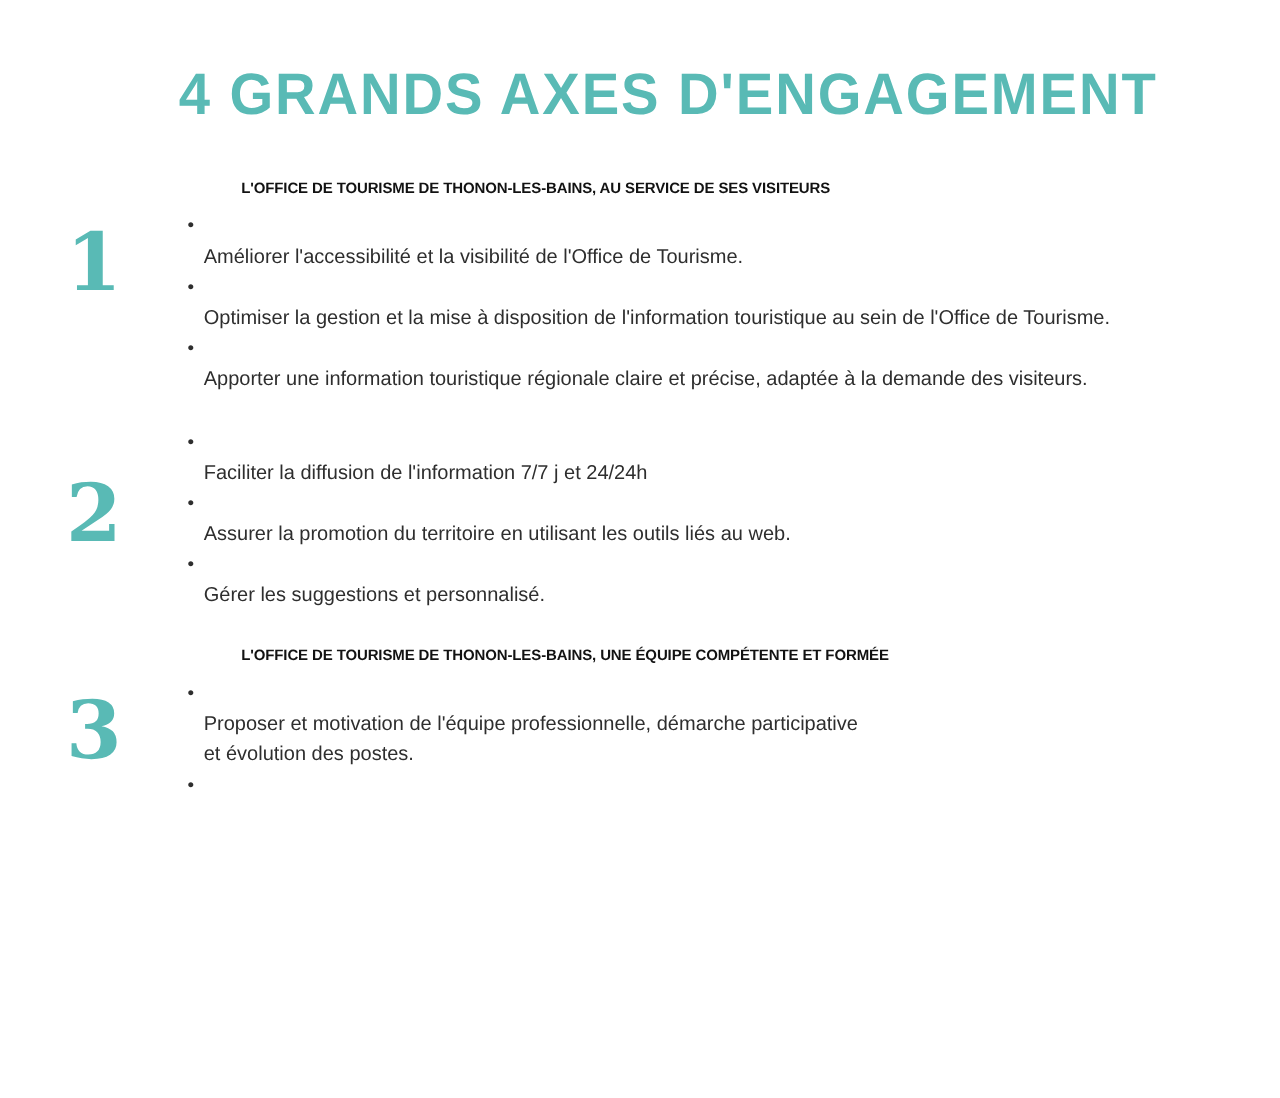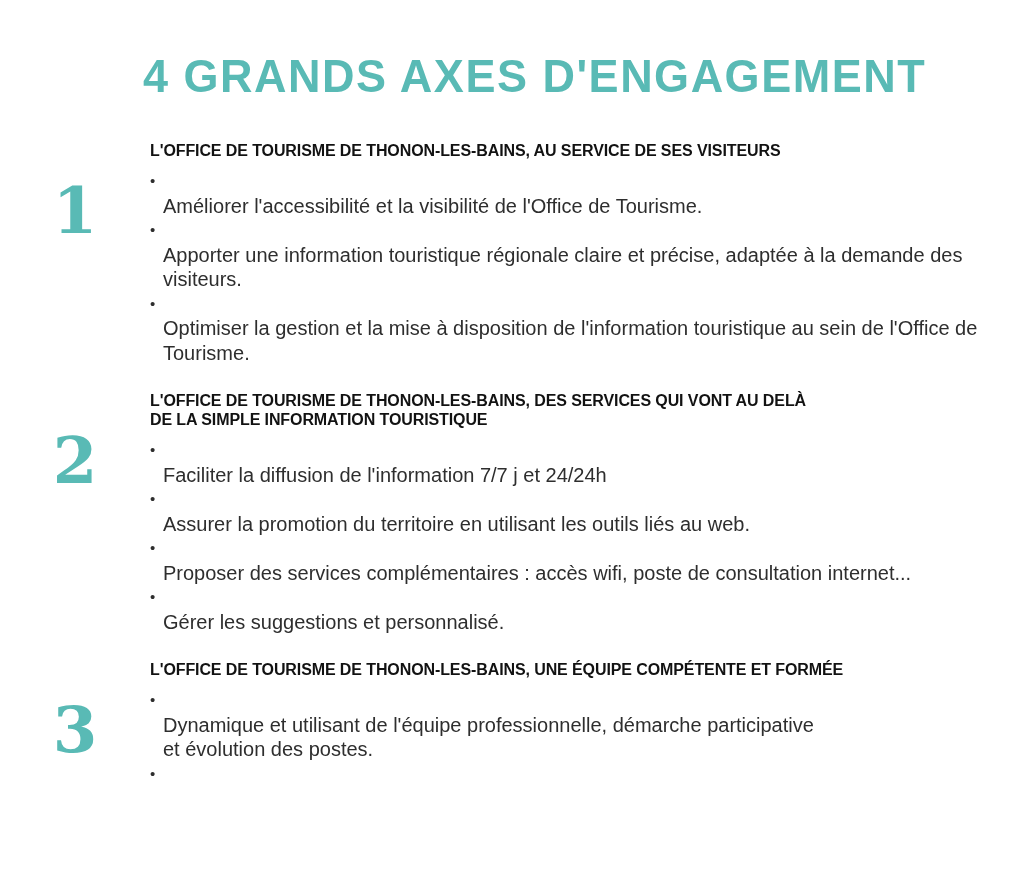--- a/index.html
+++ b/index.html
@@ -47,35 +47,36 @@
     font-weight: 700;
     font-size: 64px;
     line-height: 1;
     color: #59bab5;
   }
   .content-col {
     flex: 1 1 auto;
     max-width: 830px;
   }
   .section-heading {
-    font-size: 16px;
+    font-size: 12px;
     line-height: 19px;
     font-weight: 700;
     letter-spacing: -0.1px;
     color: #121212;
     white-space: pre-line;
     margin-bottom: 9px;
+    margin-left: 43px;
   }
   .bullet-list {
     list-style: none;
   }
   .bullet-item {
     position: relative;
     padding-left: 13px;
-    font-size: 20px;
+    font-size: 16px;
     line-height: 24.5px;
     font-weight: 400;
     color: #2e2e2e;
     white-space: pre-line;
   }
   .bullet-item::before {
     content: "\2022";
     position: absolute;
     left: 0;
     top: 0;
@@ -97,67 +98,62 @@
     <div class="content-col">
       <h2 class="section-heading">L'OFFICE DE TOURISME DE THONON-LES-BAINS, AU SERVICE DE SES VISITEURS</h2>
       <ul class="bullet-list">
   <li class="bullet-item">
     <span>Améliorer l'accessibilité et la visibilité de l'Office de Tourisme.</span>
   </li>
 
 
 
   <li class="bullet-item">
-    <span>Apporter une information touristique régionale claire et précise, adaptée à la demande des visiteurs.</span>
+    <span>Optimiser la gestion et la mise à disposition de l'information touristique au sein de l'Office de Tourisme.</span>
   </li>
 
   <li class="bullet-item">
-    <span>Optimiser la gestion et la mise à disposition de l'information touristique au sein de l'Office de Tourisme.</span>
+    <span>Apporter une information touristique régionale claire et précise, adaptée à la demande des visiteurs.</span>
   </li>
 </ul>
     </div>
   </section>
 
   <section class="section">
     <div class="num-col">
       <span class="section-number">2</span>
     </div>
     <div class="content-col">
-      <h2 class="section-heading">L'OFFICE DE TOURISME DE THONON-LES-BAINS, DES SERVICES QUI VONT AU DELÀ
-DE LA SIMPLE INFORMATION TOURISTIQUE</h2>
       <ul class="bullet-list">
   <li class="bullet-item">
     <span>Faciliter la diffusion de l'information 7/7 j et 24/24h</span>
   </li>
 
   <li class="bullet-item">
     <span>Assurer la promotion du territoire en utilisant les outils liés au web.</span>
   </li>
 
 
-  <li class="bullet-item">
-    <span>Proposer des services complémentaires : accès wifi, poste de consultation internet...</span>
-  </li>
 
   <li class="bullet-item">
     <span>Gérer les suggestions et personnalisé.</span>
   </li>
 </ul>
     </div>
   </section>
 
   <section class="section">
     <div class="num-col">
       <span class="section-number">3</span>
     </div>
     <div class="content-col">
       <h2 class="section-heading">L'OFFICE DE TOURISME DE THONON-LES-BAINS, UNE ÉQUIPE COMPÉTENTE ET FORMÉE</h2>
       <ul class="bullet-list">
   <li class="bullet-item">
-    <span>Dynamique et utilisant de l'équipe professionnelle, démarche participative
+    <span>Proposer et motivation de l'équipe professionnelle, démarche participative
 et évolution des postes.</span>
   </li>
 
   <li class="bullet-item">
     
   </li>
 
 </ul>
     </div>
   </section>

